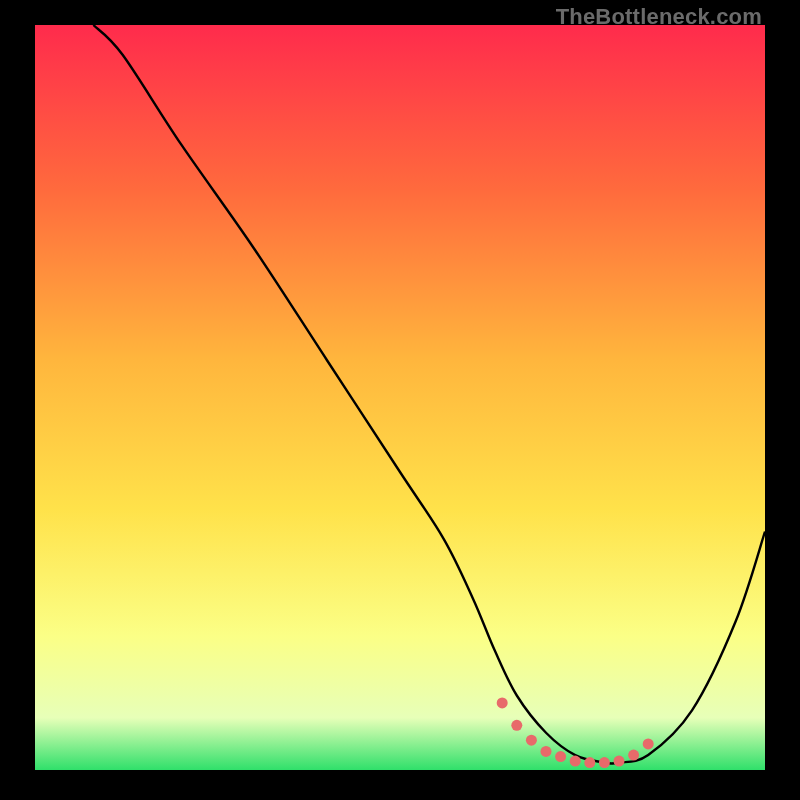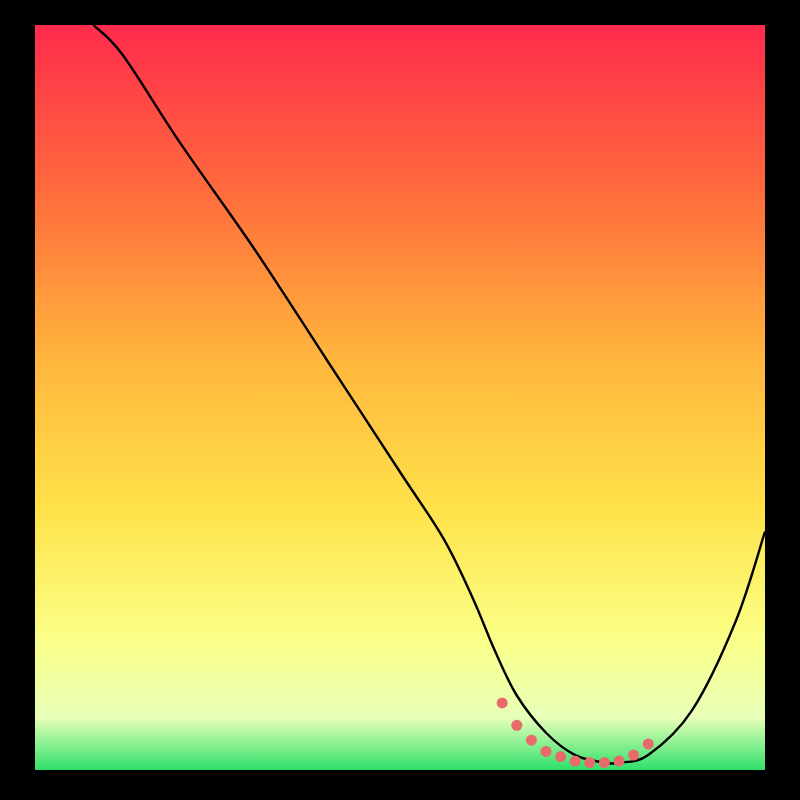--- a/index.html
+++ b/index.html
@@ -34,20 +34,21 @@
     color: #6b6b6b;
     letter-spacing: 0.2px;
   }
   svg { display: block; }
 </style>
 </head>
 <body>
 
 <div class="stage">
 
+  <div class="watermark">TheBottleneck.com</div>
 
   <div class="plot">
     <svg id="chart-svg" width="730" height="745" viewBox="0 0 730 745">
       <defs>
         <linearGradient id="bg-grad" x1="0" y1="0" x2="0" y2="1">
           <stop id="g0" offset="0%" stop-color="#ff2b4c"></stop>
           <stop id="g1" offset="22%" stop-color="#ff6a3d"></stop>
           <stop id="g2" offset="45%" stop-color="#ffb63d"></stop>
           <stop id="g3" offset="65%" stop-color="#ffe24a"></stop>
           <stop id="g4" offset="82%" stop-color="#fbff86"></stop>

